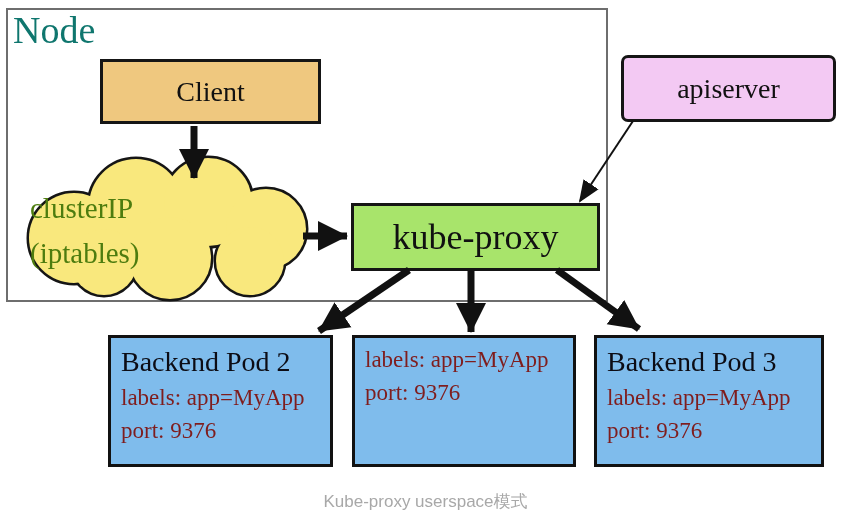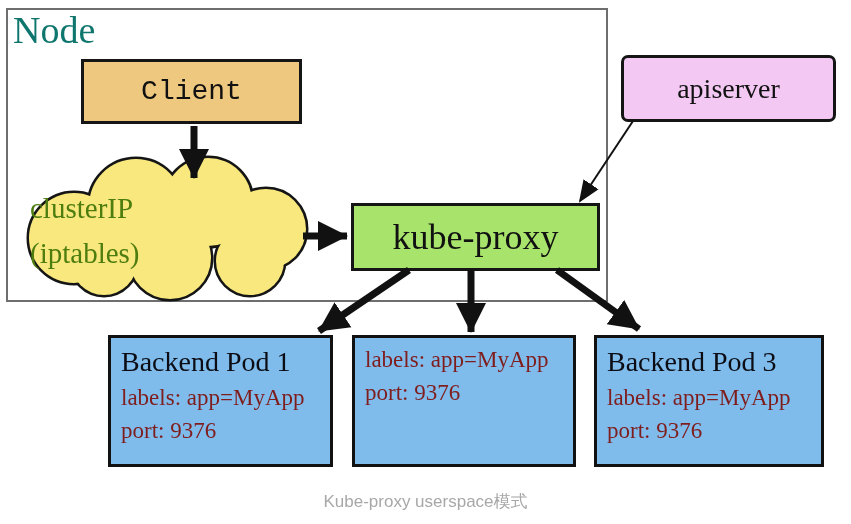--- a/index.html
+++ b/index.html
@@ -11,21 +11,21 @@
     position:absolute;left:6px;top:8px;width:602px;height:294px;
     border:2px solid #6e6e6e;box-sizing:border-box;background:transparent;z-index:1;
   }
   .node-label{
     position:absolute;left:13px;top:8px;font-size:38px;color:#0f766e;z-index:2;
   }
   .box{
     position:absolute;box-sizing:border-box;border:3px solid #151515;
     display:flex;align-items:center;justify-content:center;z-index:2;
   }
-  .client-box{left:81px;top:59px;width:221px;height:65px;background:#efc87f;font-size:28px;font-family:Liberation Mono, monospace;}
+  .client-box{left:100px;top:59px;width:221px;height:65px;background:#efc87f;font-size:28px;}
   .apiserver-box{left:621px;top:55px;width:215px;height:67px;background:#f3c9f3;font-size:28px;border-radius:7px;}
   .kubeproxy-box{left:351px;top:203px;width:249px;height:68px;background:#a8e46b;font-size:36px;}
   .pod{
     position:absolute;top:335px;height:132px;background:#7fbcec;border:3px solid #111;
     box-sizing:border-box;padding:5px 10px 0 10px;z-index:2;
   }
   .pod1{left:108px;width:225px;}
   .pod2{left:352px;width:224px;}
   .pod3{left:594px;width:230px;}
   .pod-title{font-size:28px;line-height:38px;color:#0c0c14;}
@@ -54,21 +54,21 @@
 
   <div class="box apiserver-box">
     <span>apiserver</span>
   </div>
 
   <div class="box kubeproxy-box">
     <span>kube-proxy</span>
   </div>
 
   <div class="pod pod1">
-    <div class="pod-title">Backend Pod 1</div>
+    <div class="pod-title">Backend Pod 2</div>
     <div class="pod-line">labels: app=MyApp</div>
     <div class="pod-line">port: 9376</div>
   </div>
   <div class="pod pod2">
     <div class="pod-line">labels: app=MyApp</div>
     <div class="pod-line">port: 9376</div>
   </div>
   <div class="pod pod3">
     <div class="pod-title">Backend Pod 3</div>
     <div class="pod-line">labels: app=MyApp</div>

